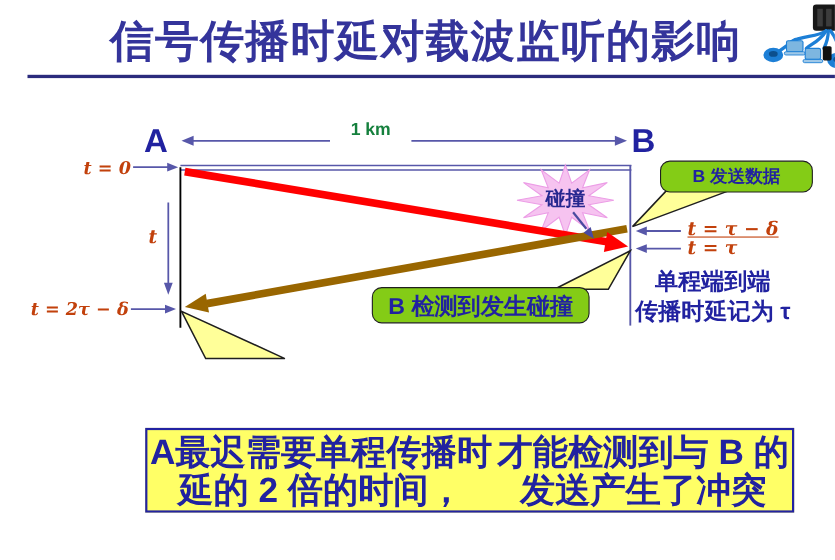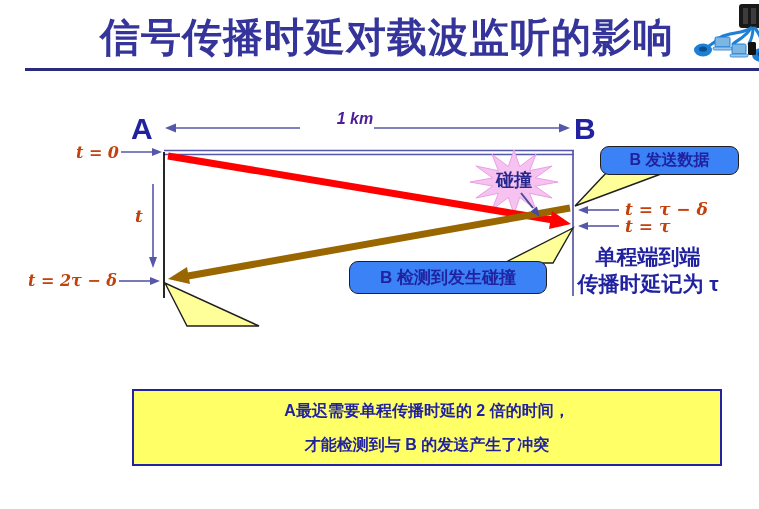--- a/index.html
+++ b/index.html
@@ -16,35 +16,35 @@
   }
   #title-rule{left:8px;top:68px;width:748px;height:3px;background:#2B2B7D;}
   
   .math{
     font-family:"DejaVu Serif","Liberation Serif",serif;
     font-style:italic;font-weight:bold;color:#c2410c;font-size:16px;white-space:nowrap;
   }
   .biglabel{font-size:30px;font-weight:bold;color:#2122A0;}
   
   .callout{
-    background:#3b82f6;border:1.6px solid #1f1f1f;border-radius:9px;
+    background:#84cc16;border:1.6px solid #1f1f1f;border-radius:9px;
     display:flex;align-items:center;justify-content:center;
     font-weight:bold;color:#2122A0;white-space:nowrap;z-index:3;
   }
   
   #note{left:530px;top:243px;width:202px;text-align:center;
     font-size:21px;font-weight:bold;color:#2122A0;line-height:27px;}
   
   #collision-label{left:455px;top:168px;width:84px;text-align:center;
     font-size:18px;font-weight:bold;color:#27278F;z-index:3;font-family:Liberation Mono, monospace;}
   
   #banner{
     left:115px;top:389px;width:586px;height:73px;background:#FFFF66;border:2px solid #2222A2;
-    display:flex;flex-direction:column;align-items:center;justify-content:center;
-    font-size:16px;font-weight:bold;color:#2122A0;line-height:34px;text-align:center;z-index:3;
+    display:flex;flex-direction:row;align-items:center;justify-content:center;
+    font-size:32px;font-weight:bold;color:#2122A0;line-height:34px;text-align:center;z-index:3;
   }
   svg{display:block;}
   #diagram-svg{position:absolute;left:0;top:0;z-index:1;}
   .txt{z-index:3;}
 </style>
 </head>
 <body>
 
 <div id="slide">
 
@@ -124,32 +124,32 @@
     <polygon points="523,217 513.5,211.5 519.9,206.4" fill="#4A4AA0"></polygon>
 
     <polygon points="558,206 591,171 652,171" fill="#FFFF99" stroke="#1f1f1f" stroke-width="1.4"></polygon>
     <polygon points="556,228 487,263 536,263" fill="#FFFF99" stroke="#1f1f1f" stroke-width="1.4"></polygon>
     <polygon points="148,283 170,326 242,326" fill="#FFFF99" stroke="#1f1f1f" stroke-width="1.4"></polygon>
   </svg>
 
   <div class="abs txt biglabel" style="left:114px;top:112px;">A</div>
   <div class="abs txt biglabel" style="left:557px;top:112px;">B</div>
 
-  <div class="abs txt" style="left:298px;top:110px;width:80px;text-align:center;font-size:16px;font-weight:bold;color:#4c1d95;font-style:italic;">1 km</div>
+  <div class="abs txt" style="left:280px;top:110px;width:80px;text-align:center;font-size:16px;font-weight:bold;color:#15803d;">1 km</div>
 
   <div class="abs txt math" style="left:50px;top:143px;width:52px;text-align:right;">t = 0</div>
   <div class="abs txt math" style="left:118px;top:206px;font-size:17px;">t</div>
   <div class="abs txt math" style="left:4px;top:271px;width:96px;text-align:right;">t = 2τ − δ</div>
-  <div class="abs txt math" style="left:608px;top:199px;font-size:17px;">t = τ − δ</div>
+  <div class="abs txt math" style="left:608px;top:199px;font-size:17px;text-decoration:underline;">t = τ − δ</div>
   <div class="abs txt math" style="left:608px;top:216px;font-size:17px;">t = τ</div>
 
   <div class="abs" id="collision-label">碰撞</div>
 
   <div class="abs callout" style="left:583px;top:146px;width:137px;height:27px;font-size:16px;">B 发送数据</div>
-  <div class="abs callout" style="left:332px;top:261px;width:196px;height:31px;font-size:17px;">B 检测到发生碰撞</div>
+  <div class="abs callout" style="left:321px;top:261px;width:196px;height:31px;font-size:21px;">B 检测到发生碰撞</div>
 
   <div class="abs txt" id="note">
     <div>单程端到端</div>
     <div>传播时延记为 τ</div>
   </div>
 
   <div class="abs" id="banner">
     <div>A最迟需要单程传播时延的 2 倍的时间，</div>
     <div>才能检测到与 B 的发送产生了冲突</div>
   </div>

